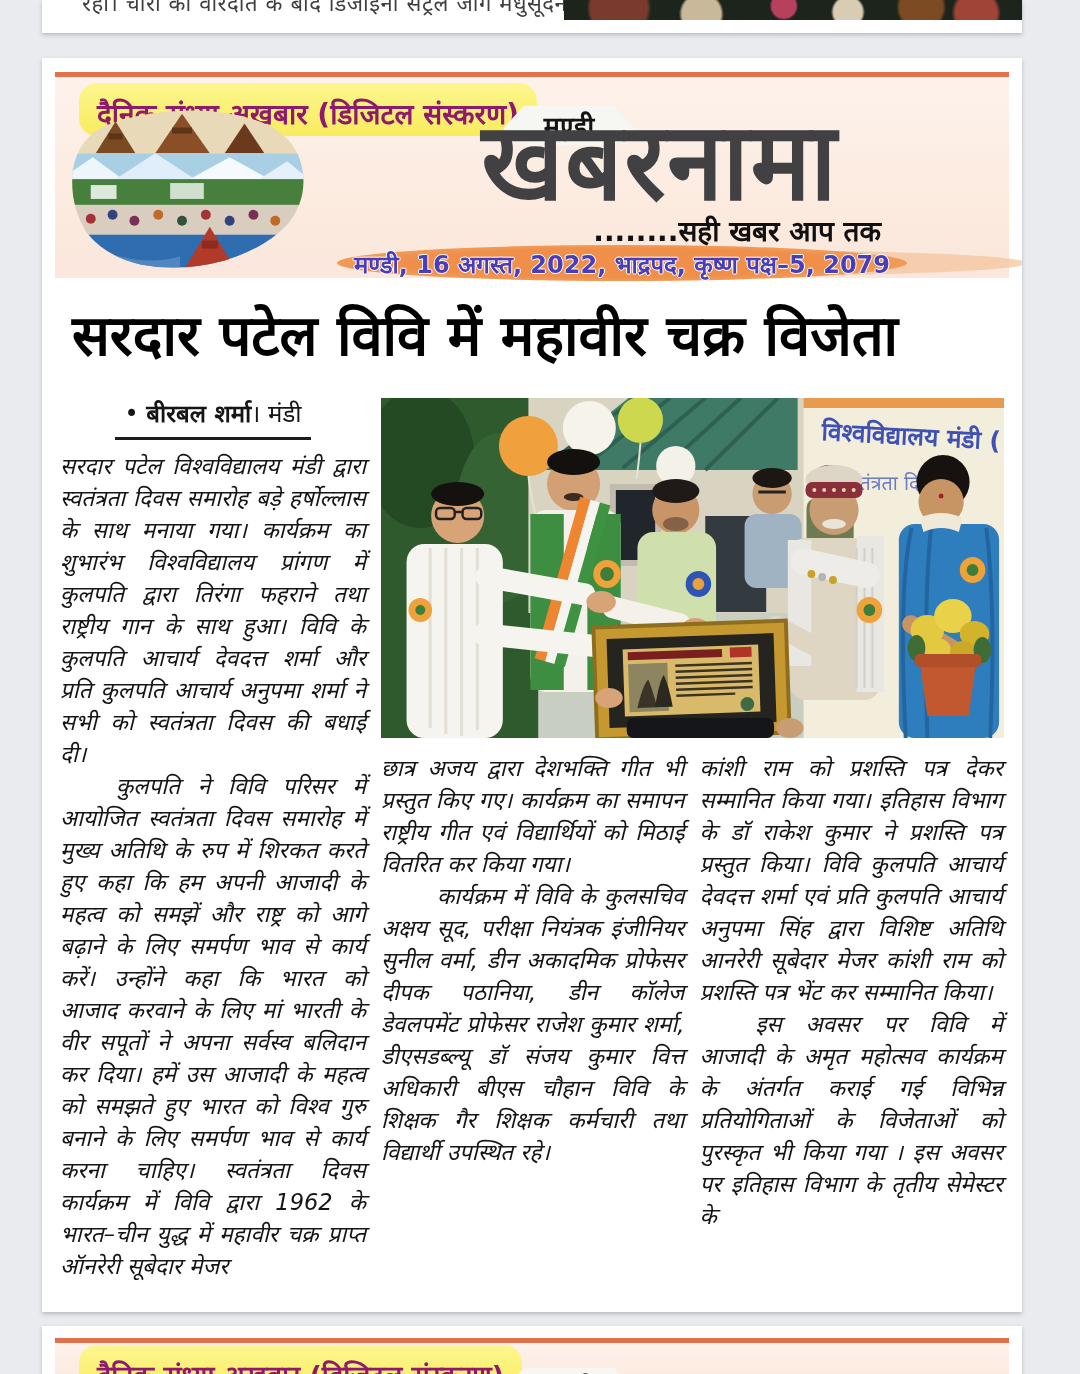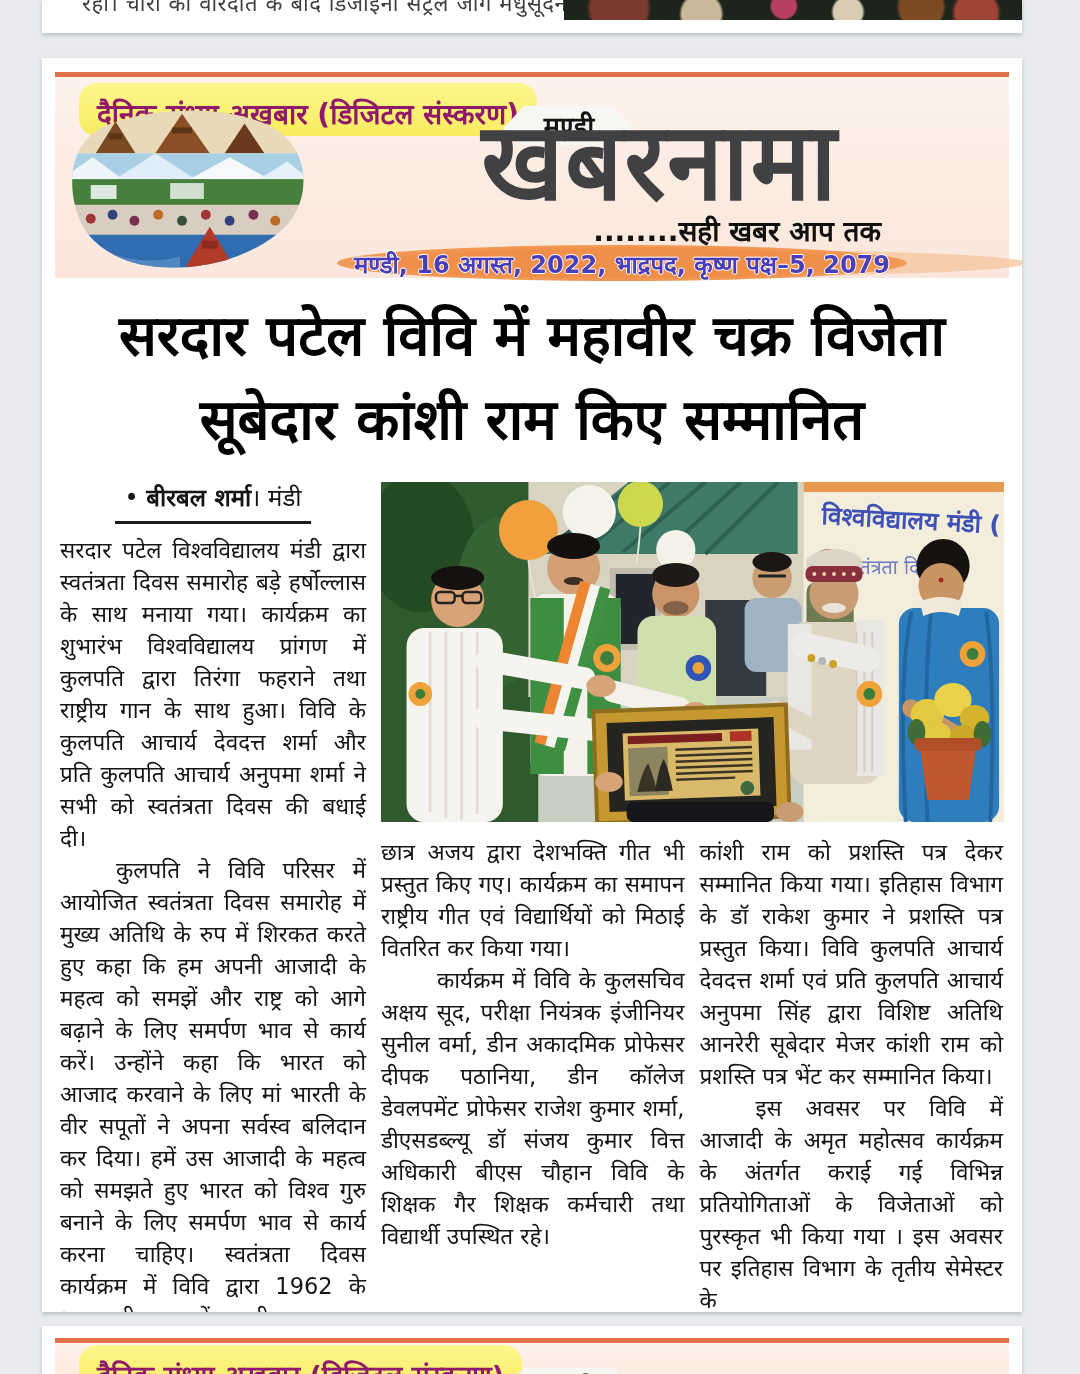--- a/index.html
+++ b/index.html
@@ -75,37 +75,37 @@
     position:absolute; left:36px; top:0; width:570px; height:36px;
     background:radial-gradient(ellipse at center,#ef8f4a 55%,#f4a768 85%,#f7bd8c 100%);
     border-radius:50%;
     display:flex; align-items:center; justify-content:center;
   }
   .date-text {
     font-size:24px; font-weight:700; color:#4a3db8; white-space:nowrap;
     text-shadow:-1px 0 #fff,1px 0 #fff,0 -1px #fff,0 1px #fff;
   }
   .headline {
-    margin:16px 30px 0; text-align:center; font-weight:700;
+    margin:16px 30px 0; text-align:left; font-weight:700;
     font-size:56px; line-height:1.5; color:#000;
   }
   .article {
     margin:20px 18px 0; display:flex; gap:15px;
     font-size:22.5px; line-height:32px; text-align:justify; color:#151515;
   }
   .col1 { width:306px; flex:none; }
   .right-area { flex:1; min-width:0; }
   .photo-box { height:340px; margin-bottom:14px; }
   .photo-box svg { width:100%; height:100%; display:block; }
   .two-cols { display:flex; gap:15px; }
   .two-cols .col { width:calc(50% - 8px); }
   .byline { text-align:center; font-size:24px; margin-bottom:10px; }
   .byline-inner { display:inline-block; border-bottom:3px solid #1c1c1c; padding:0 10px 7px; }
   .byline b { font-weight:700; }
-  .article p { margin:0; }
+  .article p { margin:0;font-style:italic; }
   .article p.indent { text-indent:56px; }
   .article p + p { margin-top:0; }
   
   #bottom-strip { top:1326px; height:48px; overflow:hidden; }
   .banner2 {
     position:relative; margin:12px 13px 0; height:40px;
     background:linear-gradient(180deg,#fdf2ec,#fceade);
     border-top:5px solid #e0714a;
   }
   .banner2 .pub-pill { top:2px; font-size:27px; }
@@ -169,21 +169,20 @@
     <div class="date-wrap">
       <div class="date-glow"></div>
       <div class="date-pill">
         <span class="date-text">मण्डी, 16 अगस्त, 2022, भाद्रपद, कृष्ण पक्ष–5, 2079</span>
       </div>
     </div>
   </div>
 
   <div class="headline">
     <div>सरदार पटेल विवि में महावीर चक्र विजेता</div>
-    <div>सूबेदार कांशी राम किए सम्मानित</div>
   </div>
 
   <div class="article">
 
     <div class="col1">
       <div class="byline">
         <span class="byline-inner">
           <span>•</span>
           <b>बीरबल शर्मा</b><span>।</span>
           <span>मंडी</span>

